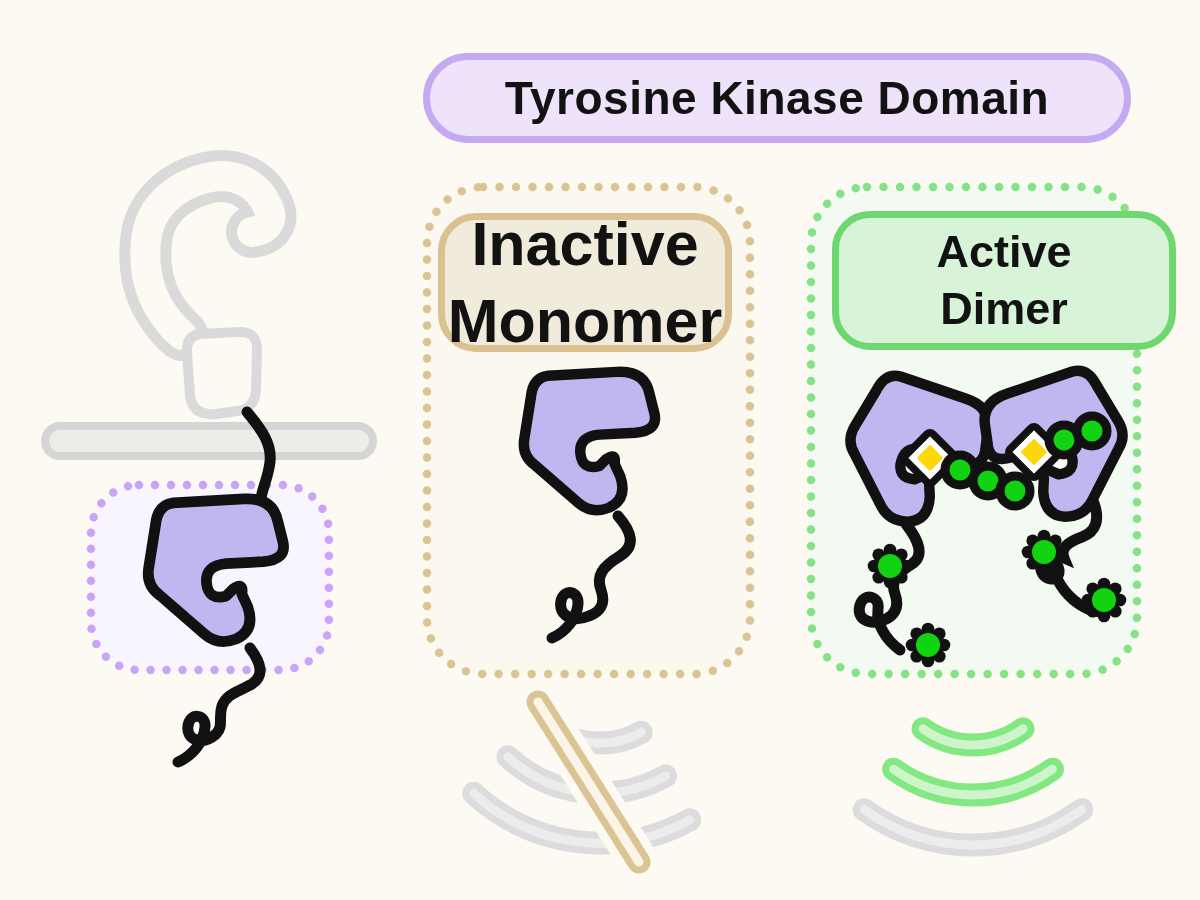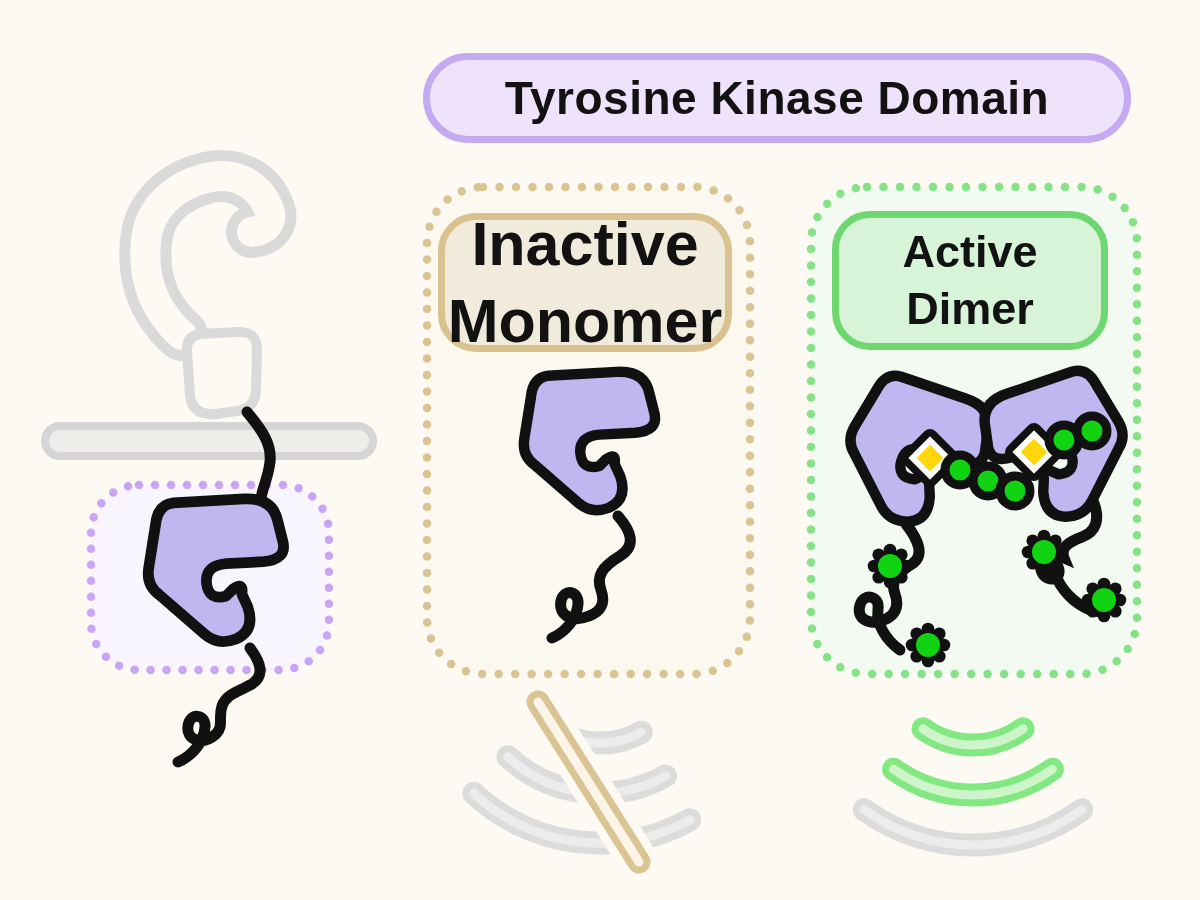--- a/index.html
+++ b/index.html
@@ -30,21 +30,21 @@
   }
   .inactive-badge{
     left:438px;top:213px;width:294px;height:139px;
     background:#F1EBDC;
     border:7px solid #D9C190;
     border-radius:38px;
     font-size:61px;
     line-height:1.25;
   }
   .active-badge{
-    left:832px;top:211px;width:276px;height:139px;
+    left:832px;top:211px;width:344px;height:139px;
     background:#D8F4D8;
     border:7px solid #6FD76F;
     border-radius:38px;
     font-size:45px;
     line-height:1.25;
   }
 </style>
 </head>
 <body>
 

